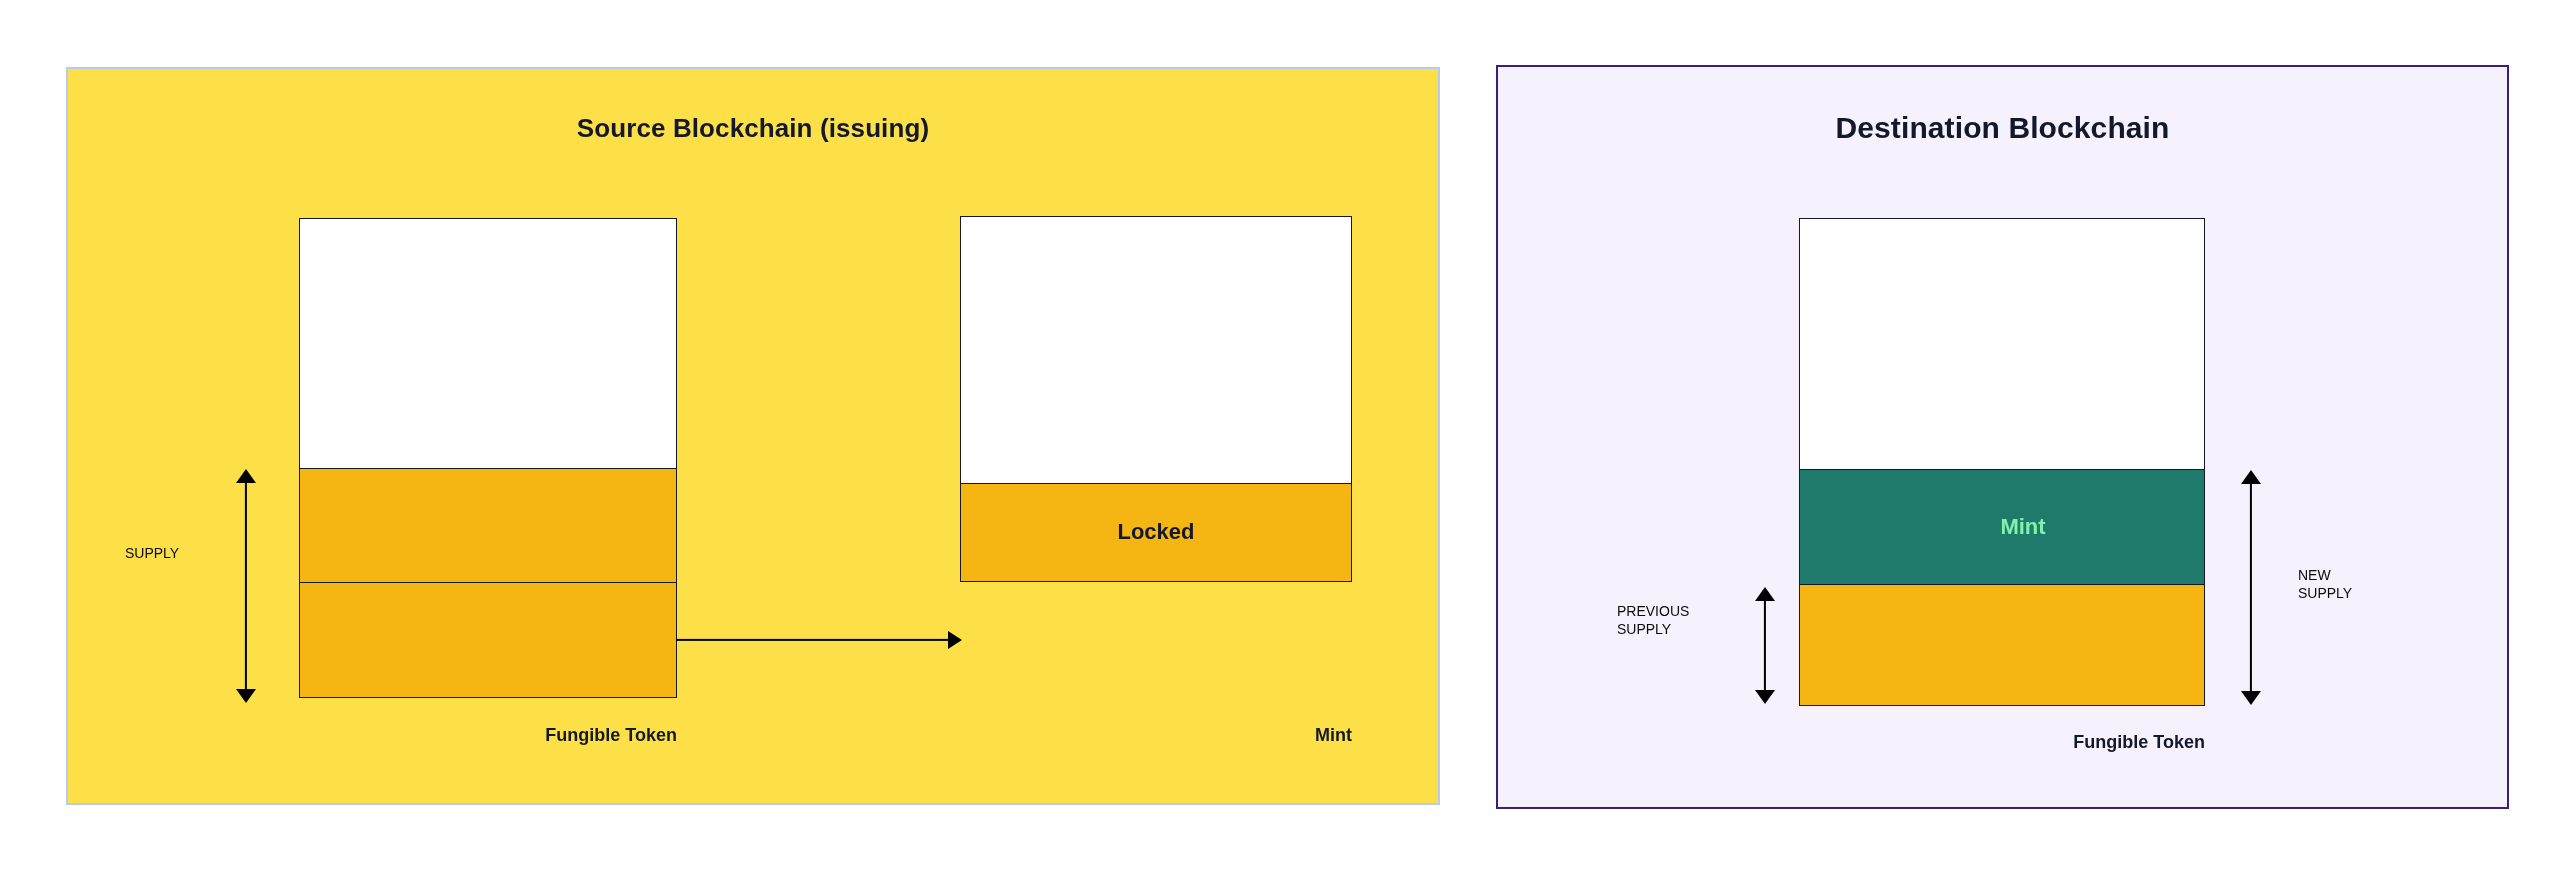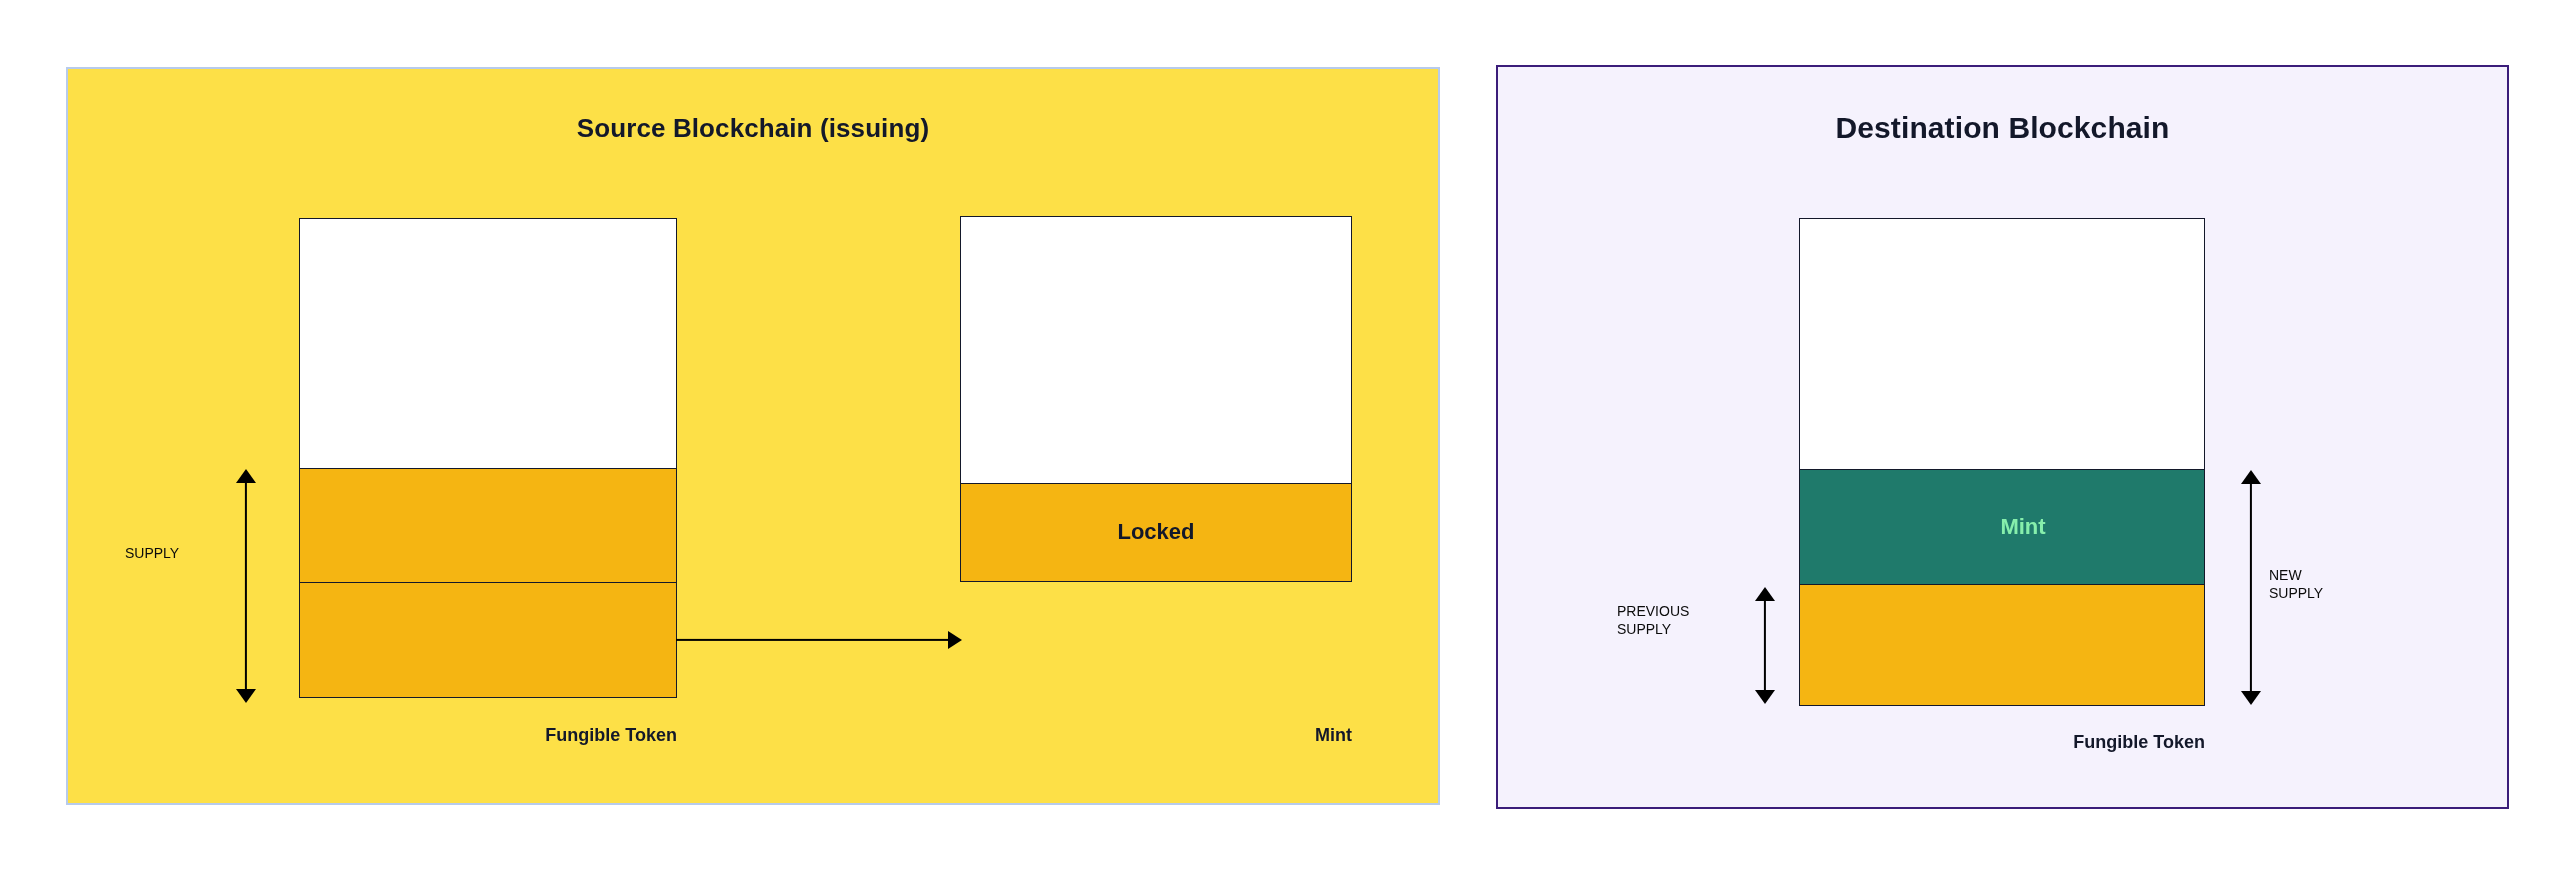--- a/index.html
+++ b/index.html
@@ -122,16 +122,16 @@
     <div class="head down"></div>
   </div>
   <div class="measure-label" style="left:119px;top:536px;width:130px;">PREVIOUS
 SUPPLY</div>
 
   <div class="vmeasure" style="left:742px;top:403px;width:22px;height:235px;">
     <div class="head up"></div>
     <div class="shaft"></div>
     <div class="head down"></div>
   </div>
-  <div class="measure-label" style="left:771px;top:552px;width:116px;top:500px;">NEW
+  <div class="measure-label" style="left:800px;top:552px;width:116px;top:500px;">NEW
 SUPPLY</div>
 </div>
 
 
 </body></html>

